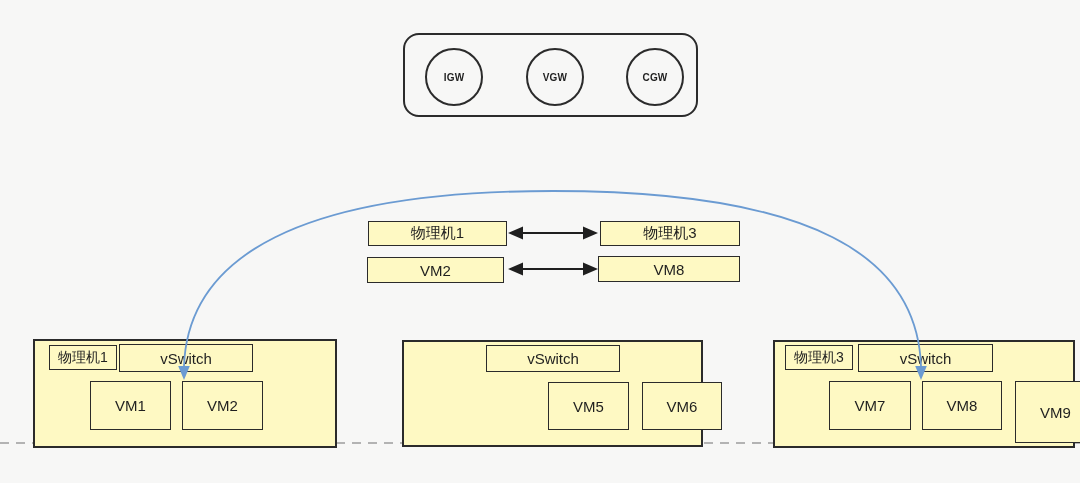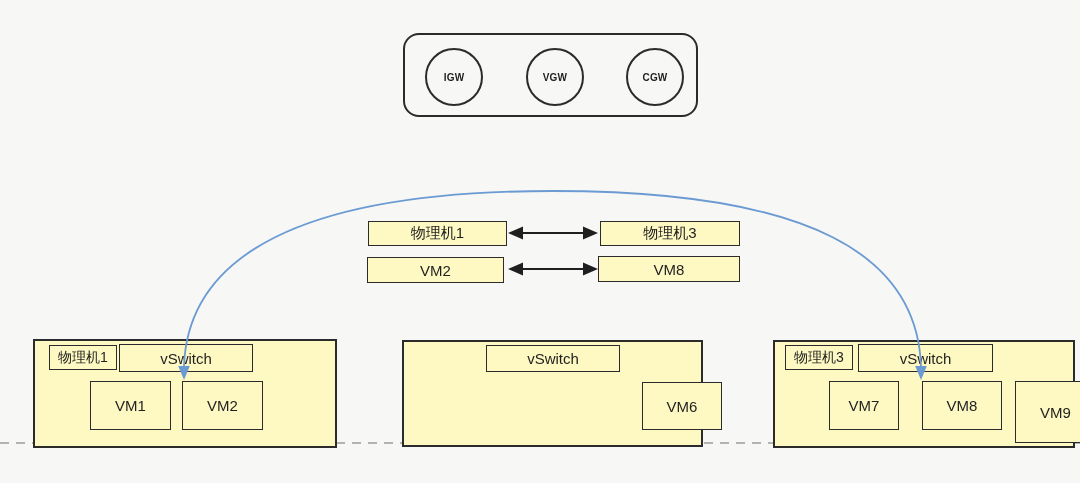--- a/index.html
+++ b/index.html
@@ -89,33 +89,36 @@
   </div>
   <div class="box thinbox vm" style="left:108px;top:40px;width:81px;height:49px;">
     <span>VM2</span>
   </div>
 </div>
 
 <div class="box layer1" style="left:402px;top:340px;width:301px;height:107px;">
   <div class="box thinbox vswitch" style="left:82px;top:3px;width:134px;height:27px;">
     <span>vSwitch</span>
   </div>
+  <div class="box thinbox vm" style="left:105px;top:40px;width:81px;height:48px;">
+    <span>VM5</span>
+  </div>
   <div class="box thinbox vm" style="left:199px;top:40px;width:80px;height:48px;">
     <span>VM6</span>
   </div>
 </div>
 
 <div class="box layer1" style="left:773px;top:340px;width:302px;height:108px;">
   <div class="box thinbox host-label" style="left:10px;top:3px;width:68px;height:25px;">
     <span>物理机3</span>
   </div>
   <div class="box thinbox vswitch" style="left:83px;top:2px;width:135px;height:28px;">
     <span>vSwitch</span>
   </div>
-  <div class="box thinbox vm" style="left:15px;top:39px;width:70px;height:49px;">
+  <div class="box thinbox vm" style="left:15px;top:39px;width:82px;height:49px;">
     <span>VM7</span>
   </div>
   <div class="box thinbox vm" style="left:108px;top:39px;width:80px;height:49px;">
     <span>VM8</span>
   </div>
   <div class="box thinbox vm" style="left:201px;top:39px;width:81px;height:62px;">
     <span>VM9</span>
   </div>
 </div>
 

